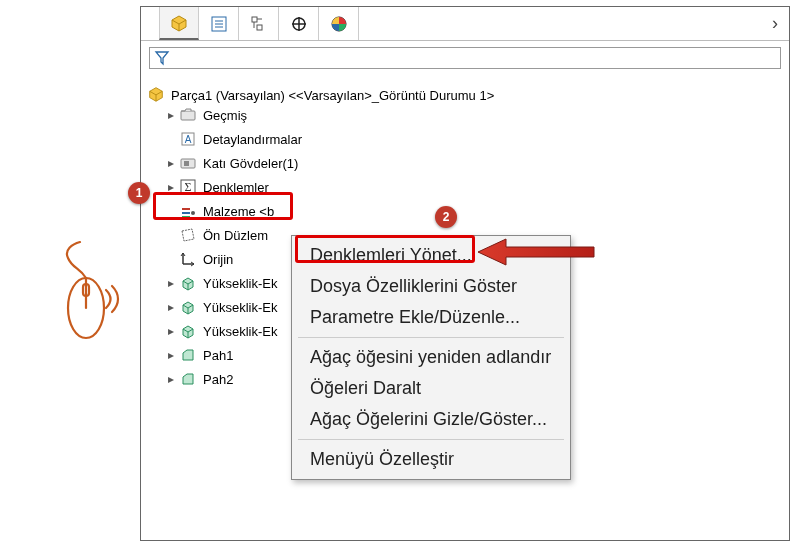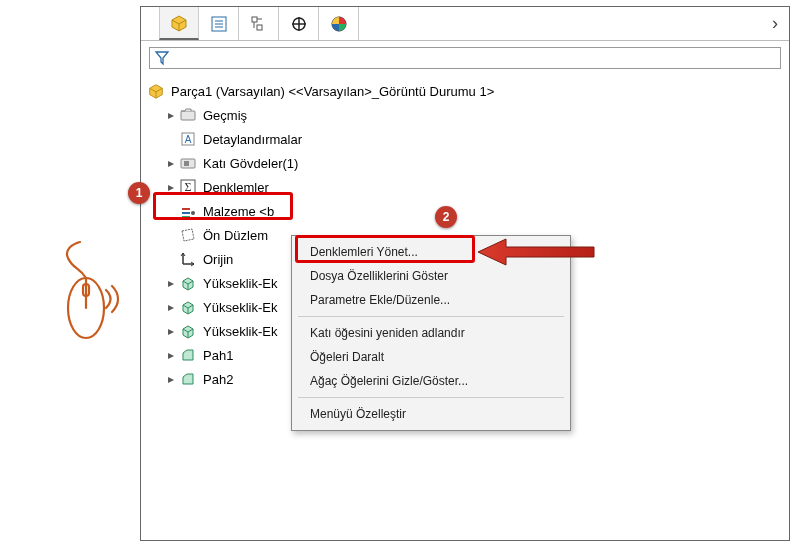--- a/index.html
+++ b/index.html
@@ -65,40 +65,40 @@
     font-size: 12px;
     color: #555;
     margin-right: 2px;
   }
   .ico {
     width: 18px; height: 18px;
     margin-right: 6px;
     display:flex; align-items:center; justify-content:center;
   }
   .label {}
-  .ind0 { padding-left: 0; }
+  .ind0 { padding-left: 0; align-items: flex-end; }
   .ind1 { padding-left: 18px; }
   .highlight-box {
     position: absolute;
     border: 3px solid #d00;
     border-radius: 3px;
     pointer-events: none;
   }
   .ctx-menu {
     position: absolute;
     border: 1px solid #888;
     background: #f3f3f3;
     box-shadow: 2px 3px 6px rgba(0,0,0,0.25);
     padding: 4px 0;
     width: 280px;
   }
   .ctx-item {
     padding: 5px 18px;
     cursor: default;
-    font-size: 12px;
+    font-size: 18px;
     color: #222;
   }
   .ctx-sep {
     height: 1px;
     background: #ccc;
     margin: 4px 6px;
   }
   .callout {
     position: absolute;
     width: 22px; height: 22px;
@@ -349,21 +349,21 @@
       <span>Denklemleri Yönet...</span>
     </div>
     <div class="ctx-item">
       <span>Dosya Özelliklerini Göster</span>
     </div>
     <div class="ctx-item">
       <span>Parametre Ekle/Düzenle...</span>
     </div>
     <div class="ctx-sep"></div>
     <div class="ctx-item">
-      <span>Katı öğesini yeniden adlandır</span>
+      <span>Ağaç öğesini yeniden adlandır</span>
     </div>
     <div class="ctx-item">
       <span>Öğeleri Daralt</span>
     </div>
     <div class="ctx-item">
       <span>Ağaç Öğelerini Gizle/Göster...</span>
     </div>
     <div class="ctx-sep"></div>
     <div class="ctx-item">
       <span>Menüyü Özelleştir</span>

